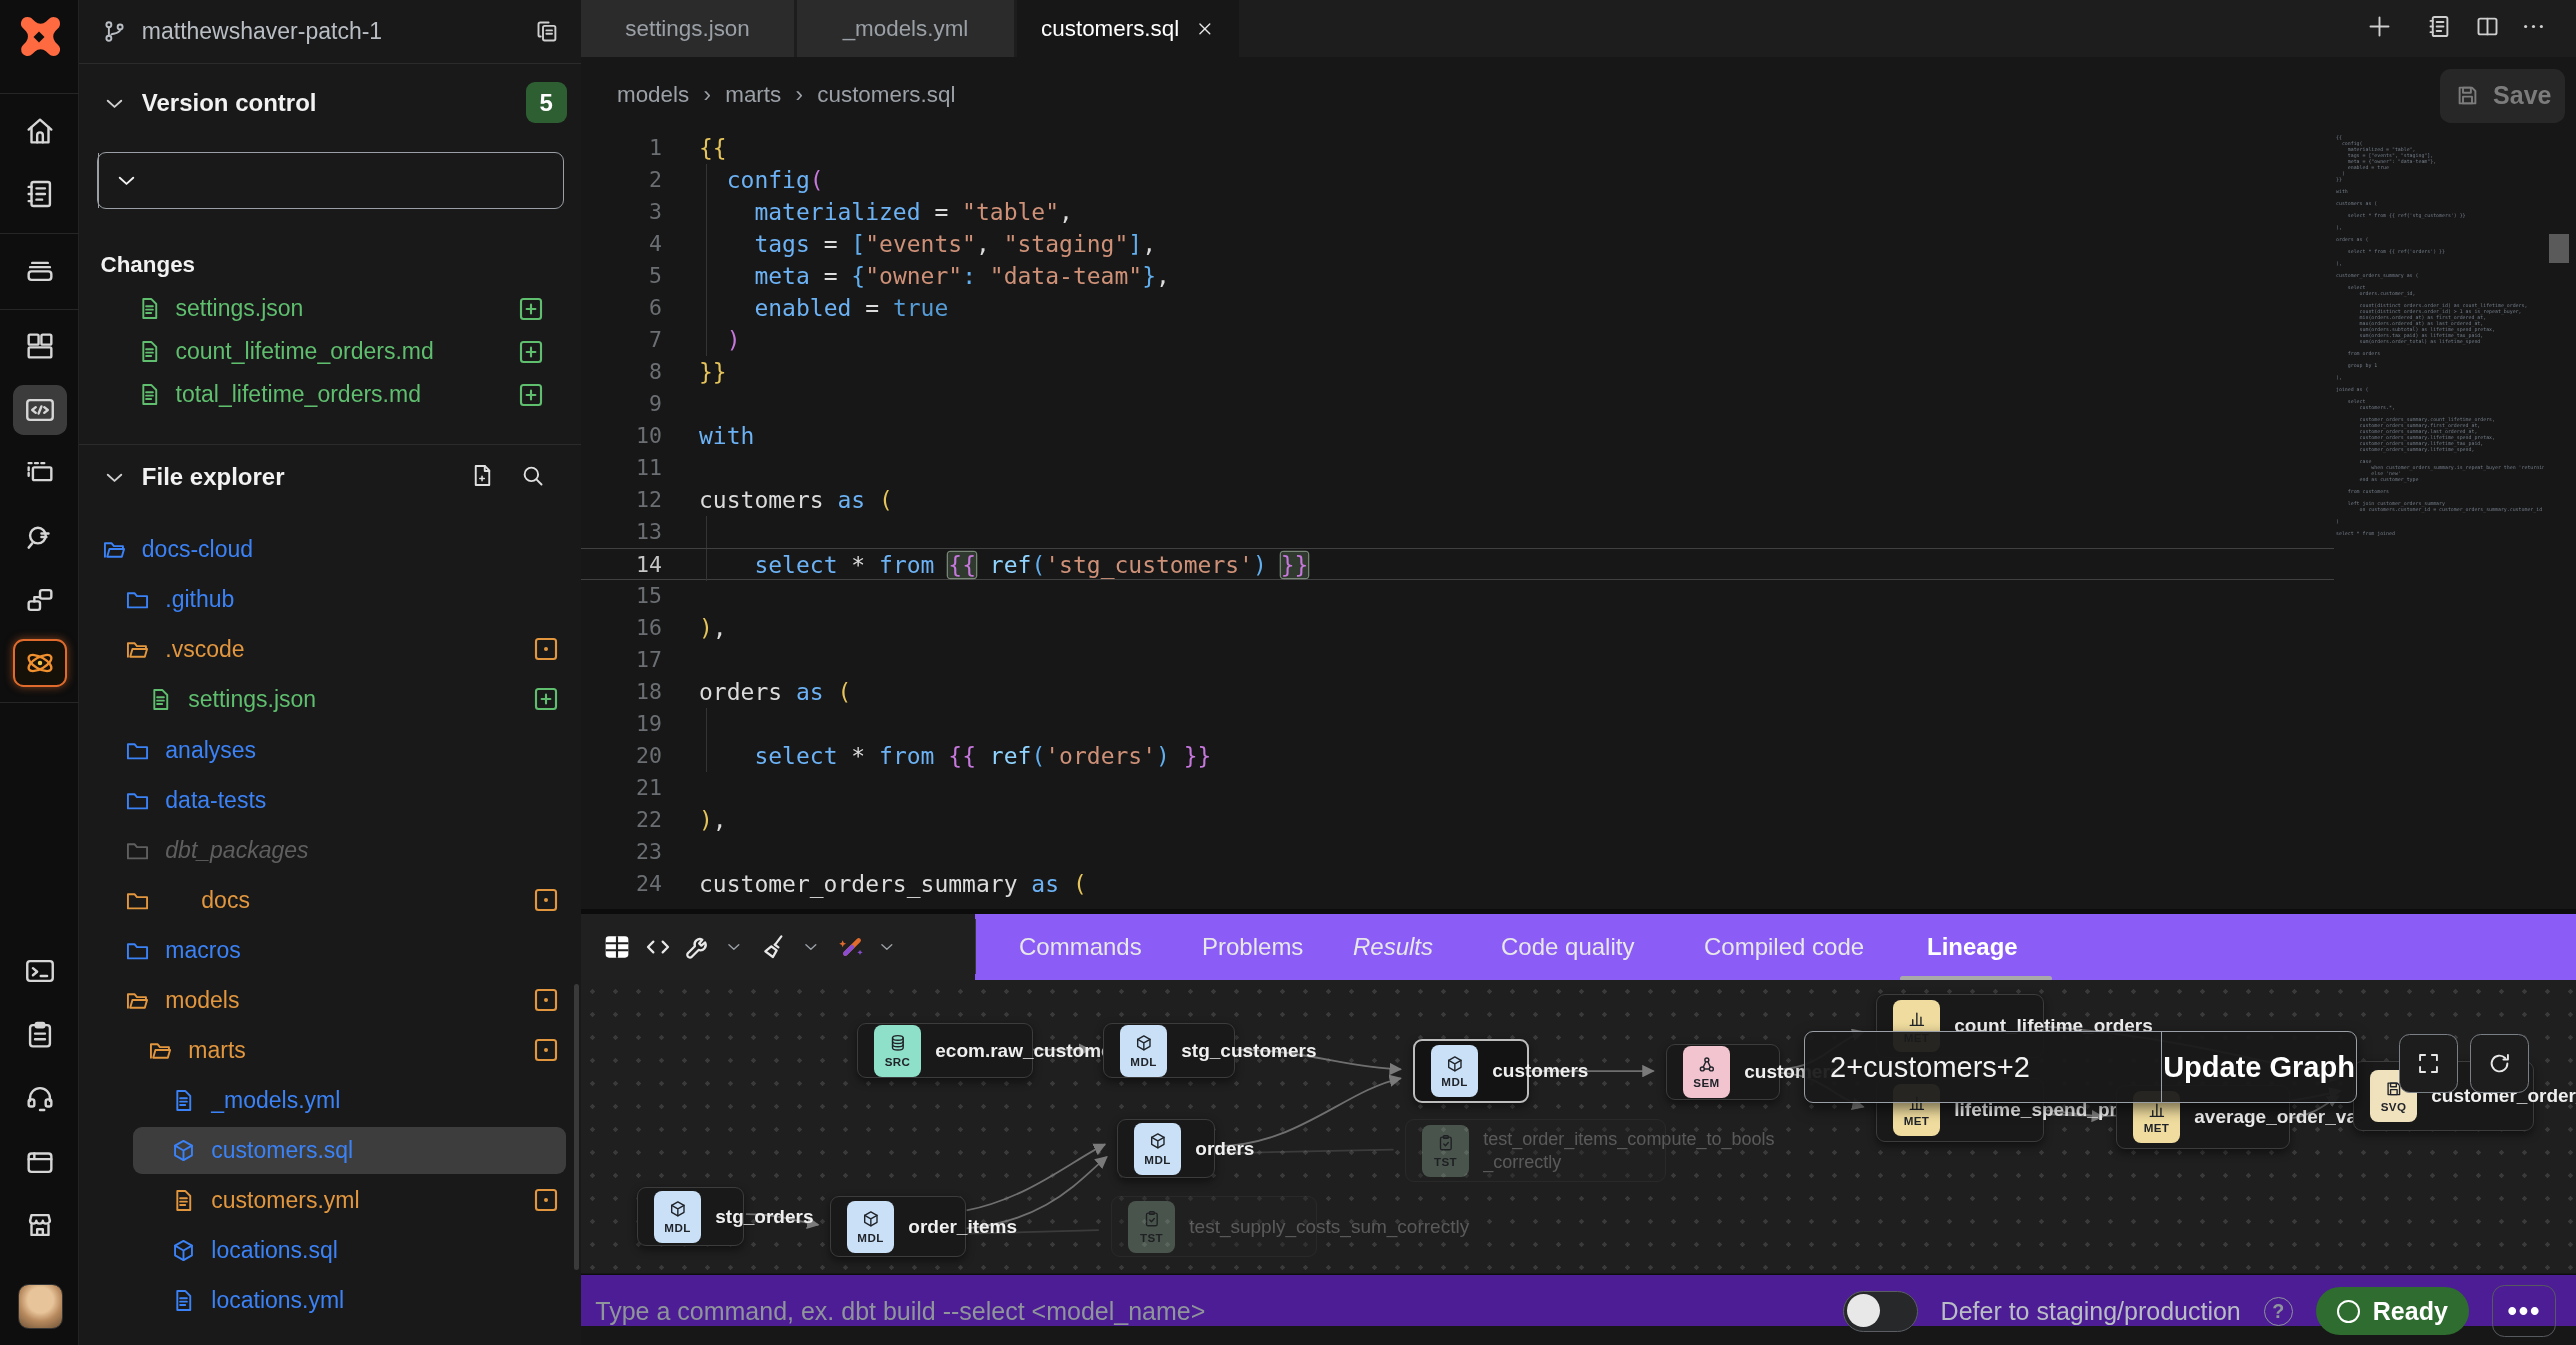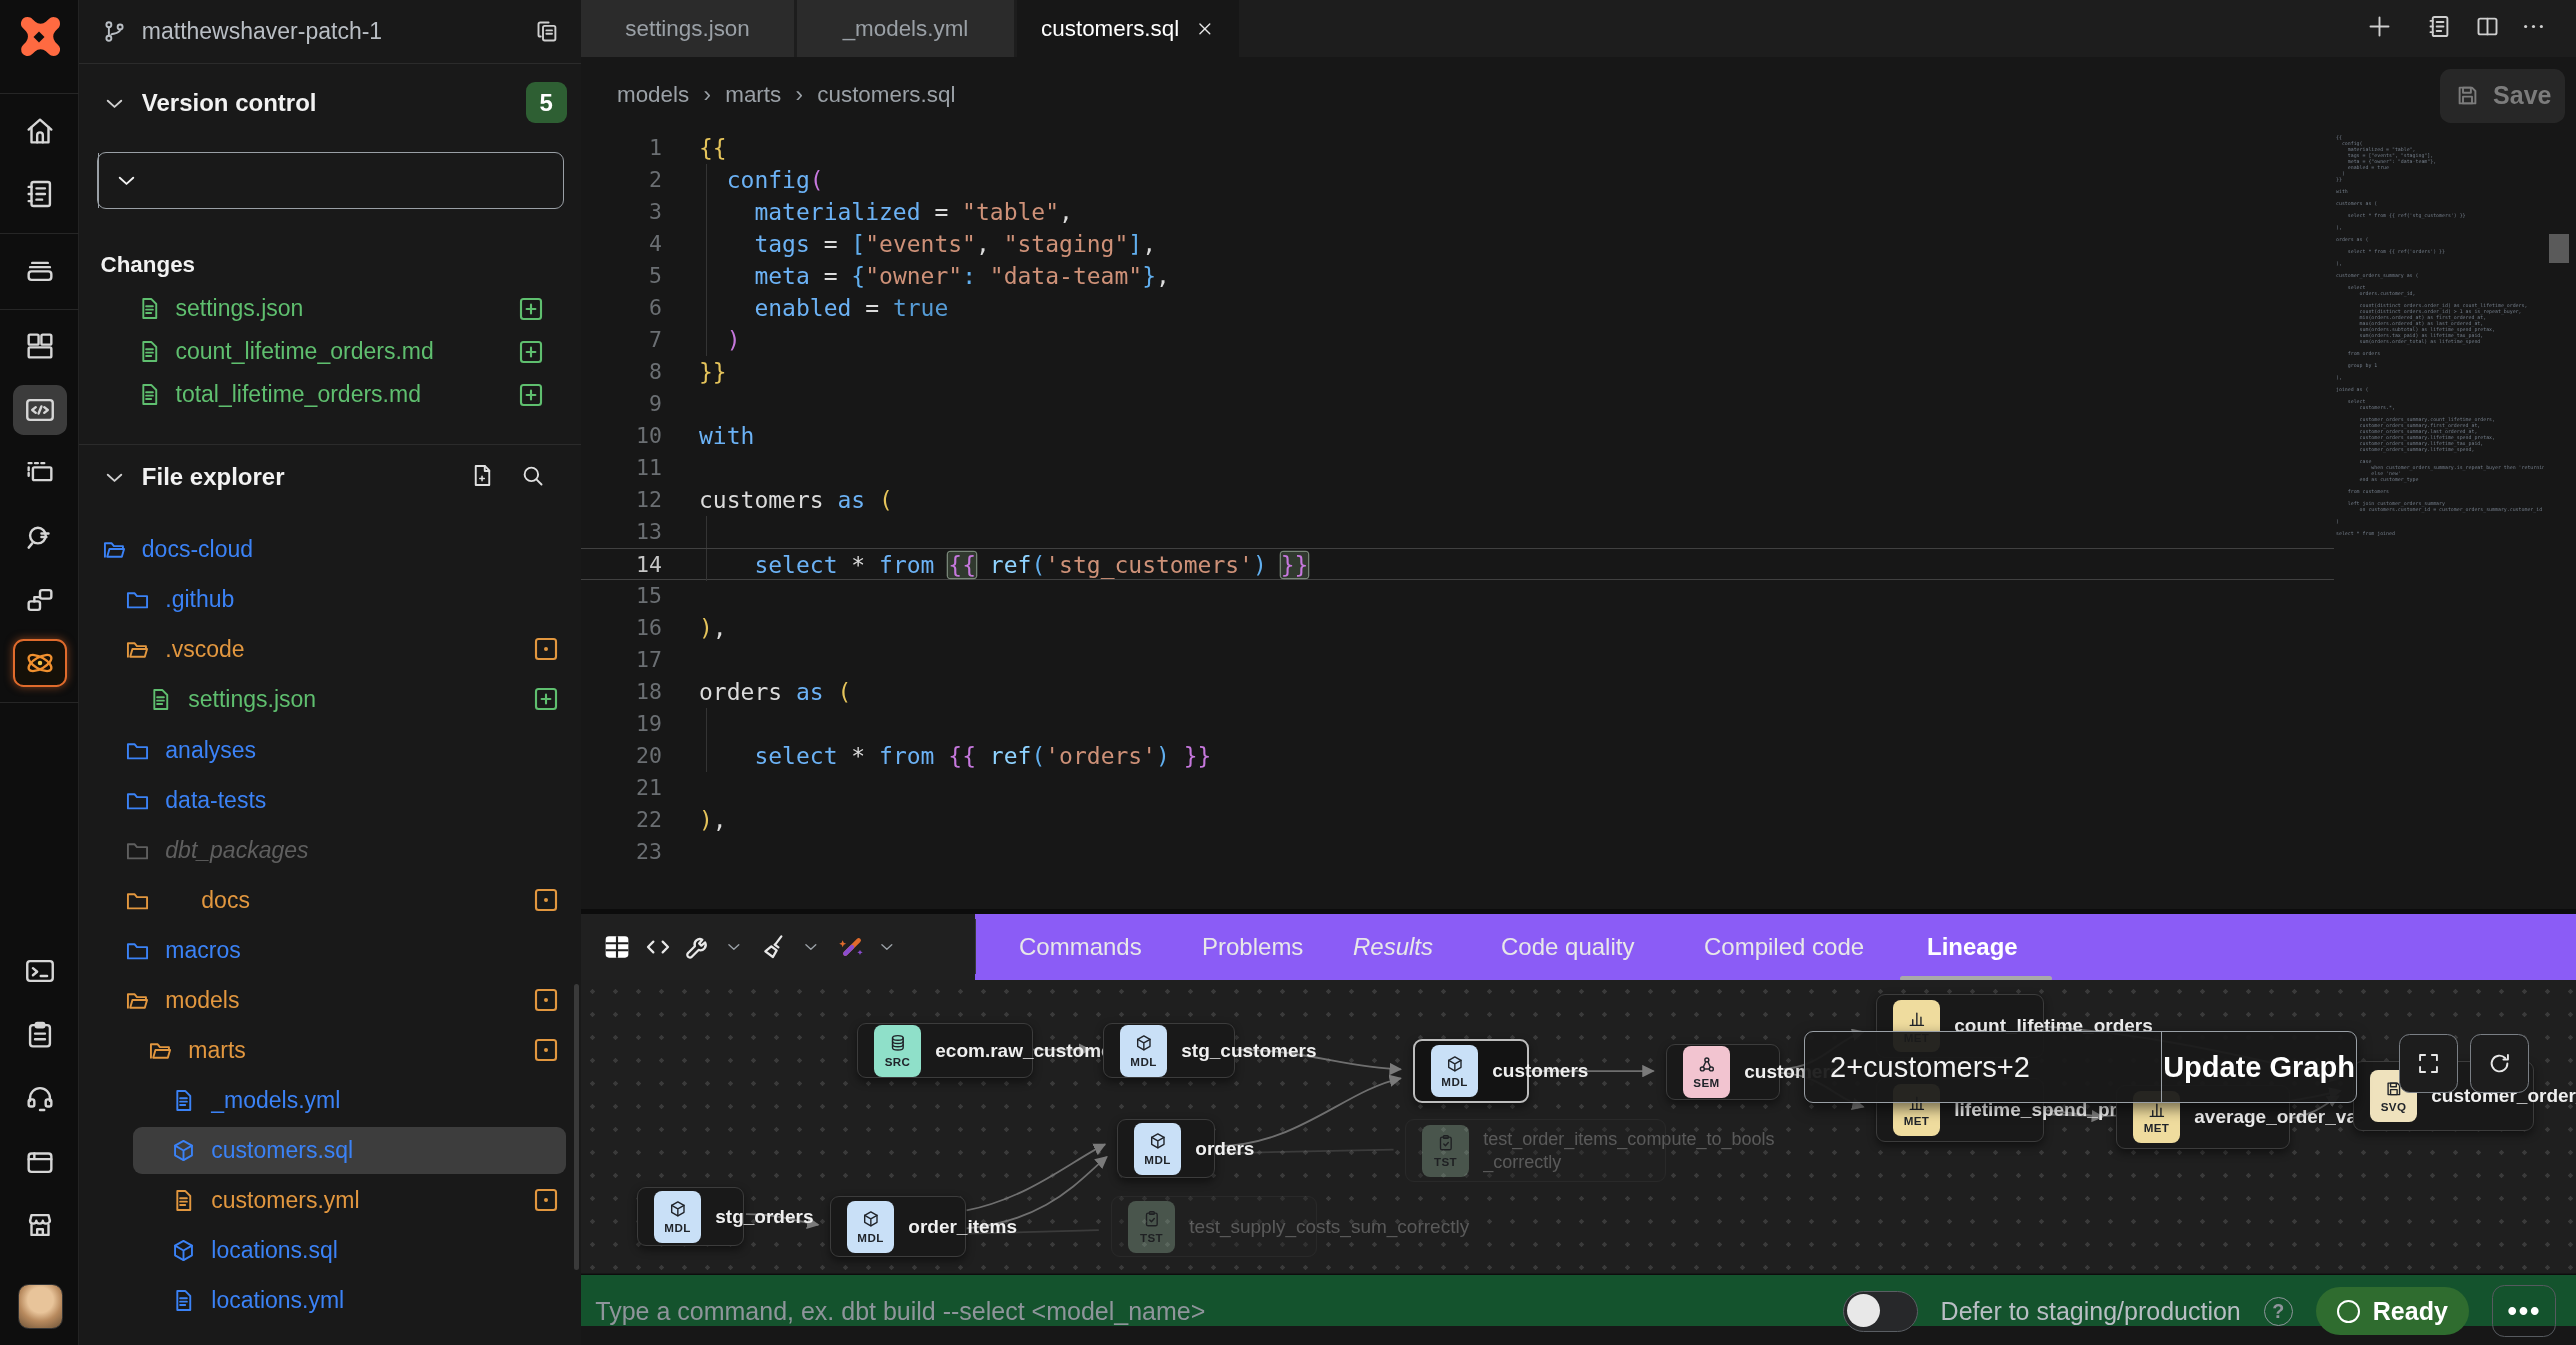--- a/index.html
+++ b/index.html
@@ -99,21 +99,21 @@
   .nbadge { flex:none; width:47px; height:52px; border-radius:8px; display:flex; flex-direction:column; align-items:center; justify-content:center; gap:1.8px; color:#20242a; }
   .nbadge svg { width:19.7px; height:19.7px; }
   .nbadge span { font-size:11.6px; font-weight:700; letter-spacing:0.4px; }
   .graph-bar { position:absolute; left:1223px; top:51px; width:553px; height:72px; background:rgba(26,26,26,.94); border:1.8px solid #9aa0a6; border-radius:9px; display:flex; align-items:stretch; box-shadow:0 5.4px 14.3px rgba(0,0,0,.5); }
   .graph-input { flex:1; display:flex; align-items:center; padding-left:25px; font-size:29px; color:#f2f2f2; }
   .graph-update { width:195px; border-left:1.8px solid #9aa0a6; display:flex; align-items:center; justify-content:center; font-size:29px; font-weight:600; color:#ffffff; }
   .gbtn { position:absolute; top:54px; width:59px; height:59px; background:#1d1d1d; border:1.8px solid #7a7f85; border-radius:10.7px; color:#e8e8e8; display:flex; align-items:center; justify-content:center; }
   .gbtn svg { width:30px; height:30px; }
 
   
-  .cmdbar { position:absolute; left:0; top:1274px; width:1995px; height:52px; background:#14532d; border-top:1.8px solid #0d0d0d; }
+  .cmdbar { position:absolute; left:0; top:1274px; width:1995px; height:52px; background:#4c1d95; border-top:1.8px solid #0d0d0d; }
   .cmd-ph { position:absolute; left:14.3px; top:21.5px; font-size:25px; color:#8f959b; }
   .status-right { position:absolute; right:19.7px; top:0; height:72px; display:flex; align-items:center; gap:23px; }
   .toggle { width:75px; height:41px; border-radius:20.6px; background:#27282a; border:1.3px solid #5a5e63; position:relative; }
   .toggle .knob { position:absolute; left:3.6px; top:2.7px; width:33px; height:33px; border-radius:50%; background:#e8e8e8; }
   .defer-label { font-size:25px; color:#b9bec4; }
   .help-ico { width:29px; height:29px; border:1.8px solid #8f959b; border-radius:50%; color:#8f959b; font-size:19.7px; display:flex; align-items:center; justify-content:center; font-weight:600; }
   .ready-pill { height:48px; background:#2f6c2f; border-radius:24px; color:#fff; display:flex; align-items:center; gap:12.5px; padding:0 21.5px; font-size:25px; font-weight:600; }
   .ready-pill .ring { width:23px; height:23px; border:2.7px solid #fff; border-radius:50%; }
   .more-btn { width:64px; height:52px; border:1.8px solid #565a5f; border-radius:12.5px; color:#fff; font-size:27px; font-weight:700; display:flex; align-items:center; justify-content:center; letter-spacing:1.8px; }
 </style>
@@ -523,20 +523,21 @@
         <div class="cl cur"><span class="ln">14</span><span class="guide"></span><span class="tok-ws">    </span><span class="tok-kw">select</span><span class="tok-pl"> * </span><span class="tok-kw">from</span><span class="tok-pl"> </span><span class="tok-pkx">{{</span><span class="tok-pl"> </span><span class="tok-fn">ref</span><span class="tok-bl">(</span><span class="tok-str">'stg_customers'</span><span class="tok-bl">)</span><span class="tok-pl"> </span><span class="tok-pkx">}}</span></div>
         <div class="cl"><span class="ln">15</span></div>
         <div class="cl"><span class="ln">16</span><span class="tok-yb">)</span><span class="tok-pl">,</span></div>
         <div class="cl"><span class="ln">17</span></div>
         <div class="cl"><span class="ln">18</span><span class="tok-pl">orders </span><span class="tok-kw">as</span><span class="tok-pl"> </span><span class="tok-yb">(</span></div>
         <div class="cl"><span class="ln">19</span><span class="guide"></span></div>
         <div class="cl"><span class="ln">20</span><span class="guide"></span><span class="tok-ws">    </span><span class="tok-kw">select</span><span class="tok-pl"> * </span><span class="tok-kw">from</span><span class="tok-pl"> </span><span class="tok-pk">{{</span><span class="tok-pl"> </span><span class="tok-fn">ref</span><span class="tok-bl">(</span><span class="tok-str">'orders'</span><span class="tok-bl">)</span><span class="tok-pl"> </span><span class="tok-pk">}}</span></div>
         <div class="cl"><span class="ln">21</span></div>
         <div class="cl"><span class="ln">22</span><span class="tok-yb">)</span><span class="tok-pl">,</span></div>
         <div class="cl"><span class="ln">23</span></div>
+        <div class="cl"><span class="ln">24</span><span class="tok-pl">customer_orders_summary </span><span class="tok-kw">as</span><span class="tok-pl"> </span><span class="tok-yb">(</span></div>
       </div>
 
     <div class="minimap">
         <pre id="minimap-pre">{{
   config(
     materialized = "table",
     tags = ["events", "staging"],
     meta = {"owner": "data-team"},
     enabled = true
   )

